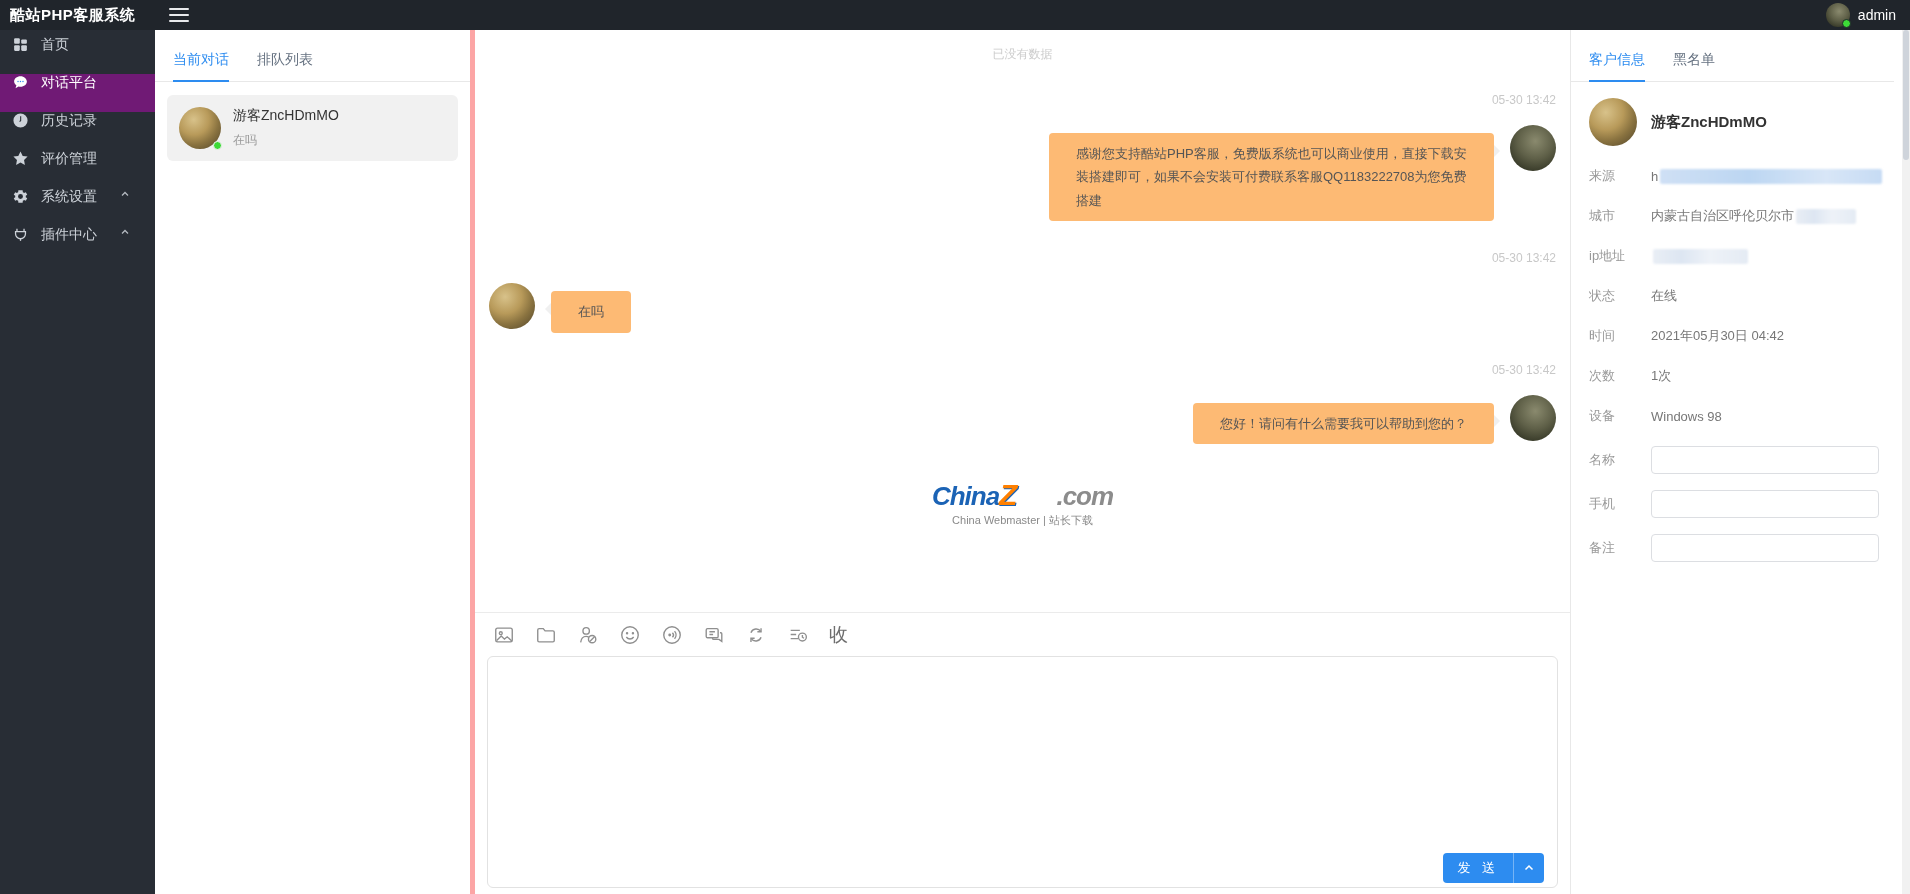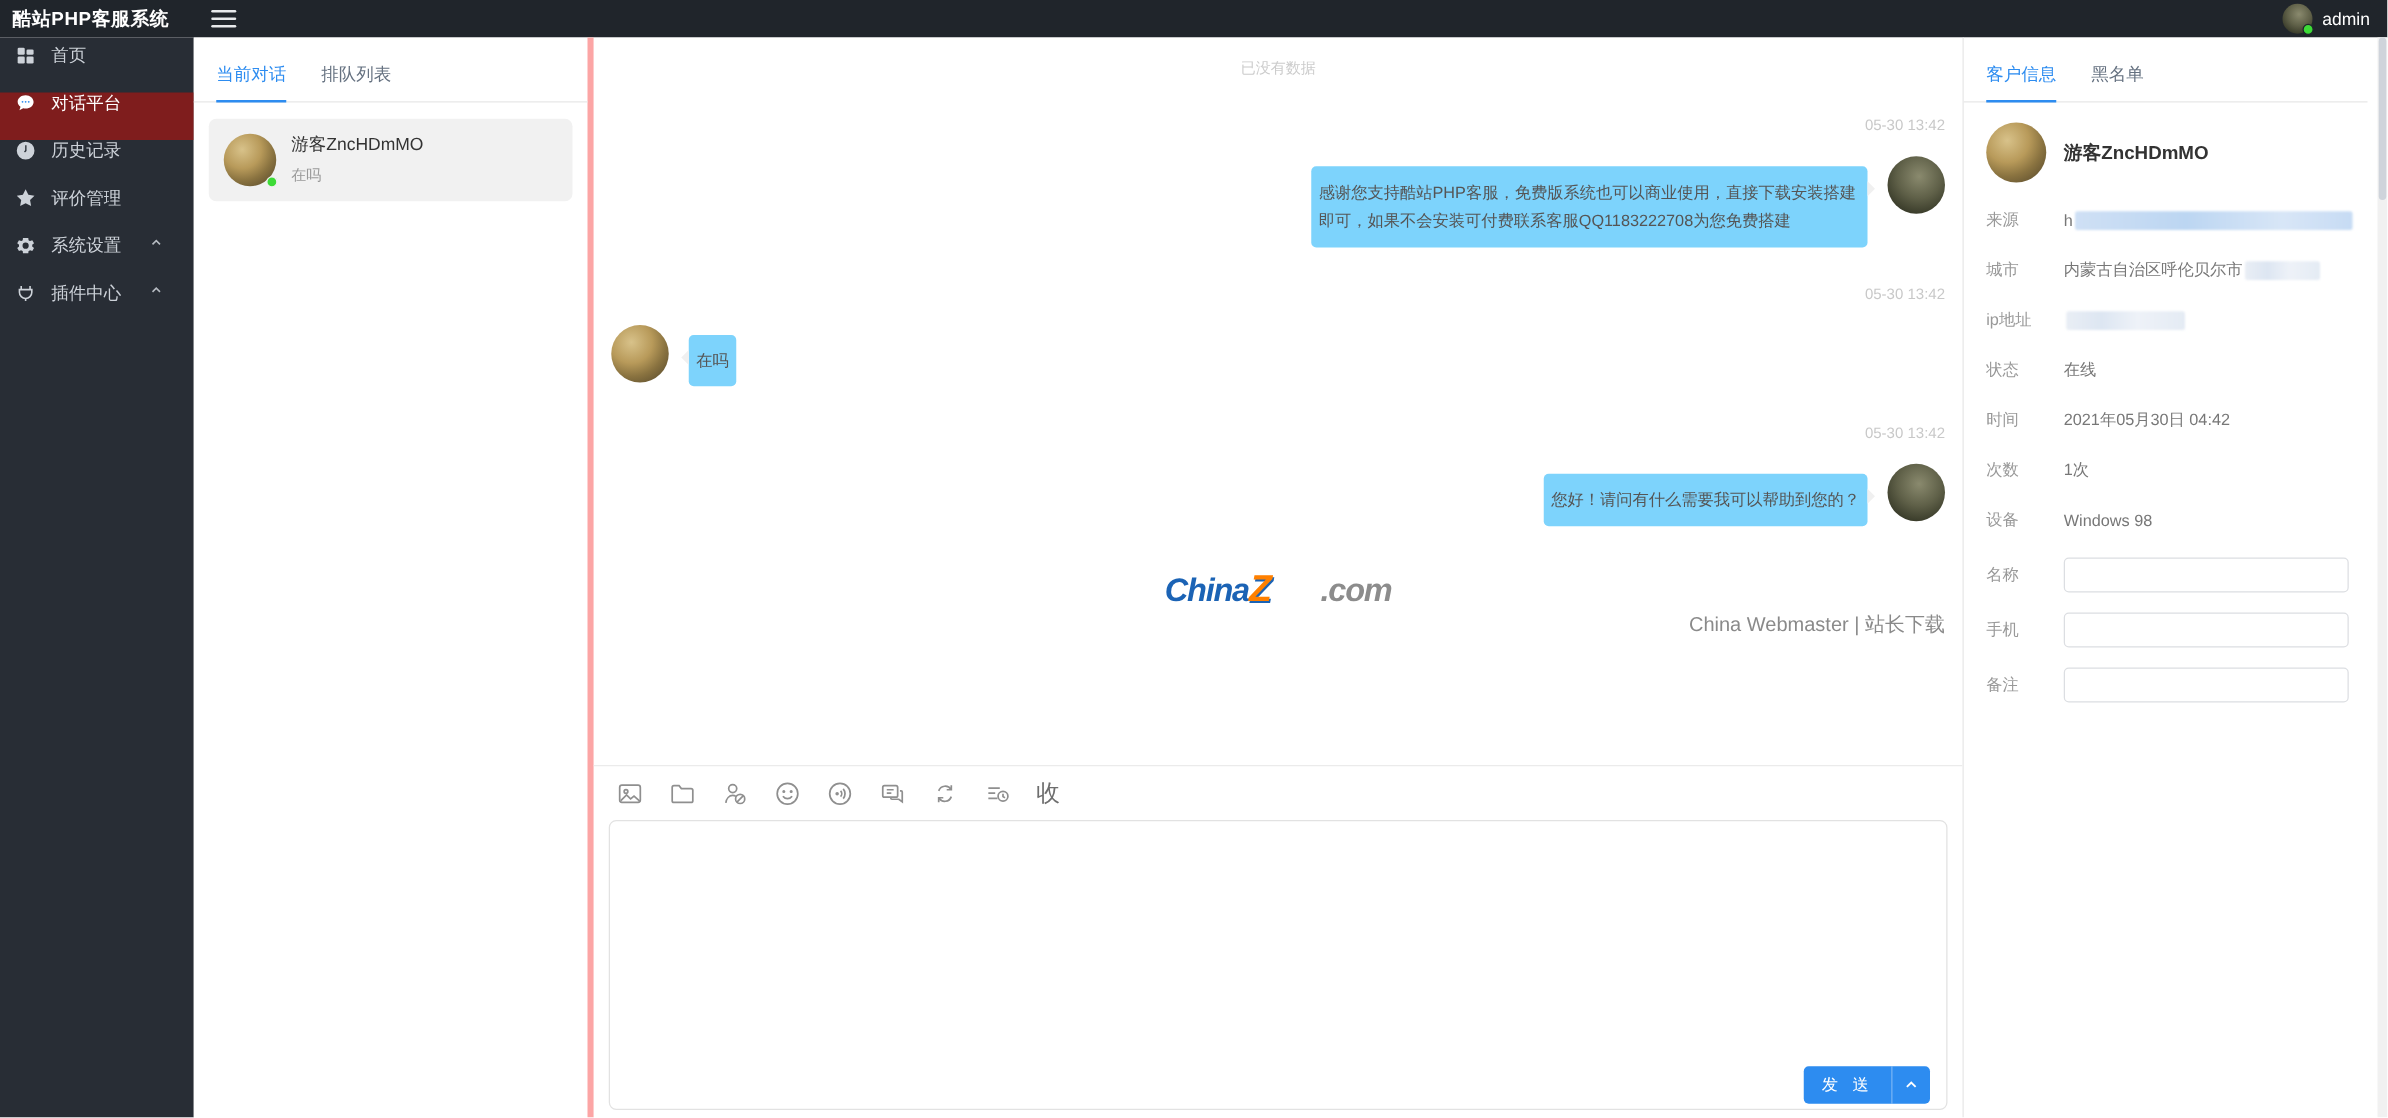--- a/index.html
+++ b/index.html
@@ -20,21 +20,21 @@
   .header .avatar { width:24px; height:24px; }
   .header .uname { font-size:14px; color:#fff; }
 
   
   .main { display:flex; height:864px; }
 
   
   .sidebar { width:155px; background:#282d35; padding-top:6px; flex:none; }
   .side-item { height:38px; display:flex; align-items:flex-start; padding:0 12px; color:#cdd2d9; font-size:14px; cursor:pointer; }
   .side-item svg { width:17px; height:17px; margin-right:12px; flex:none; }
-  .side-item.active { background:#7f1d1d; color:#fff; }
+  .side-item.active { background:#701a75; color:#fff; }
   .side-item .lbl { flex:1; }
   .side-item .caret { width:12px; height:12px; opacity:.85; }
 
   
   .convcol { width:320px; border-right:5px solid #fca5a5; background:#fff; flex:none; }
   .tabsbar { display:flex; gap:28px; padding:0 18px; border-bottom:1px solid #e8e8e8; height:52px; align-items:flex-end; }
   .tab { font-size:14px; color:#657180; padding-bottom:12px; position:relative; cursor:pointer; }
   .tab.active { color:#2d8cf0; }
   .tab.active::after { content:""; position:absolute; left:0; right:0; bottom:-1px; height:2px; background:#2d8cf0; }
   .conv-item { margin:13px 12px; background:#f1f1f1; border-radius:6px; padding:12px; display:flex; align-items:center; gap:12px; cursor:pointer; }
@@ -44,34 +44,34 @@
   .conv-last { font-size:12px; color:#999; }
 
   
   .chatcol { flex:1; display:flex; flex-direction:column; background:#fff; min-width:0; }
   .msgs { flex:1; padding:8px 14px 0; overflow:hidden; }
   .center-note { text-align:center; font-size:12px; color:#ccc; margin-top:8px; }
   .time-row { text-align:right; font-size:12px; color:#c8c8c8; margin-top:30px; }
   .msg-row { display:flex; margin-top:18px; align-items:flex-start; }
   .msg-row.right { justify-content:flex-end; }
   .msg-row .avatar { width:46px; height:46px; }
-  .bubble { position:relative; background:#7dd3fc; color:#555; font-size:13px; line-height:1.8;
-    padding:9px 6px; border-radius:4px; max-width:445px; }
+  .bubble { position:relative; background:#fdba74; color:#555; font-size:13px; line-height:1.8;
+    padding:9px 27px; border-radius:4px; max-width:445px; }
   .msg-row.right .bubble { margin-right:16px; margin-top:8px; }
   .msg-row.left  .bubble { margin-left:16px;  margin-top:8px; }
   .bubble::after { content:""; position:absolute; top:12px; border:6px solid transparent; }
   .msg-row.right .bubble::after { left:100%; border-left-color:#f0f0f0; }
   .msg-row.left  .bubble::after { right:100%; border-right-color:#f0f0f0; }
 
   .watermark { text-align:center; margin-top:34px; user-select:none; }
   .wm-line1 { font-style:italic; font-weight:bold; font-size:26px; letter-spacing:-1px; }
   .wm-china { color:#1b63b5; }
   .wm-z { color:#ff8000; font-size:30px; text-shadow:1px 1px 0 #1b63b5; }
   .wm-com { color:#8c8c8c;margin-left:40px; }
-  .wm-line2 { font-size:16px; color:#8a8a8a; margin-top:1px;text-align:right; }
+  .wm-line2 { font-size:11px; color:#8a8a8a; margin-top:1px; }
 
   .chat-toolbar { border-top:1px solid #ebebeb; height:44px; display:flex; align-items:center; gap:20px; padding:0 18px; color:#8f8f8f; }
   .chat-toolbar svg { width:22px; height:22px; cursor:pointer; }
   .tool-glyph { font-size:19px; color:#6e6e6e; cursor:pointer; }
 
   .inputwrap { margin:0 12px 6px; height:232px; border:1px solid #e2e2e2; border-radius:6px; position:relative; }
   .inputwrap textarea { width:100%; height:160px; border:none; outline:none; resize:none; padding:10px; font-size:13px;
     font-family:"Liberation Sans","DejaVu Sans",sans-serif; background:transparent; }
   .sendbtn { position:absolute; right:13px; bottom:4px; height:30px; background:#2d8cf0; color:#fff; border:none; border-radius:4px;
     display:flex; align-items:center; cursor:pointer; font-size:13px; overflow:hidden; }

